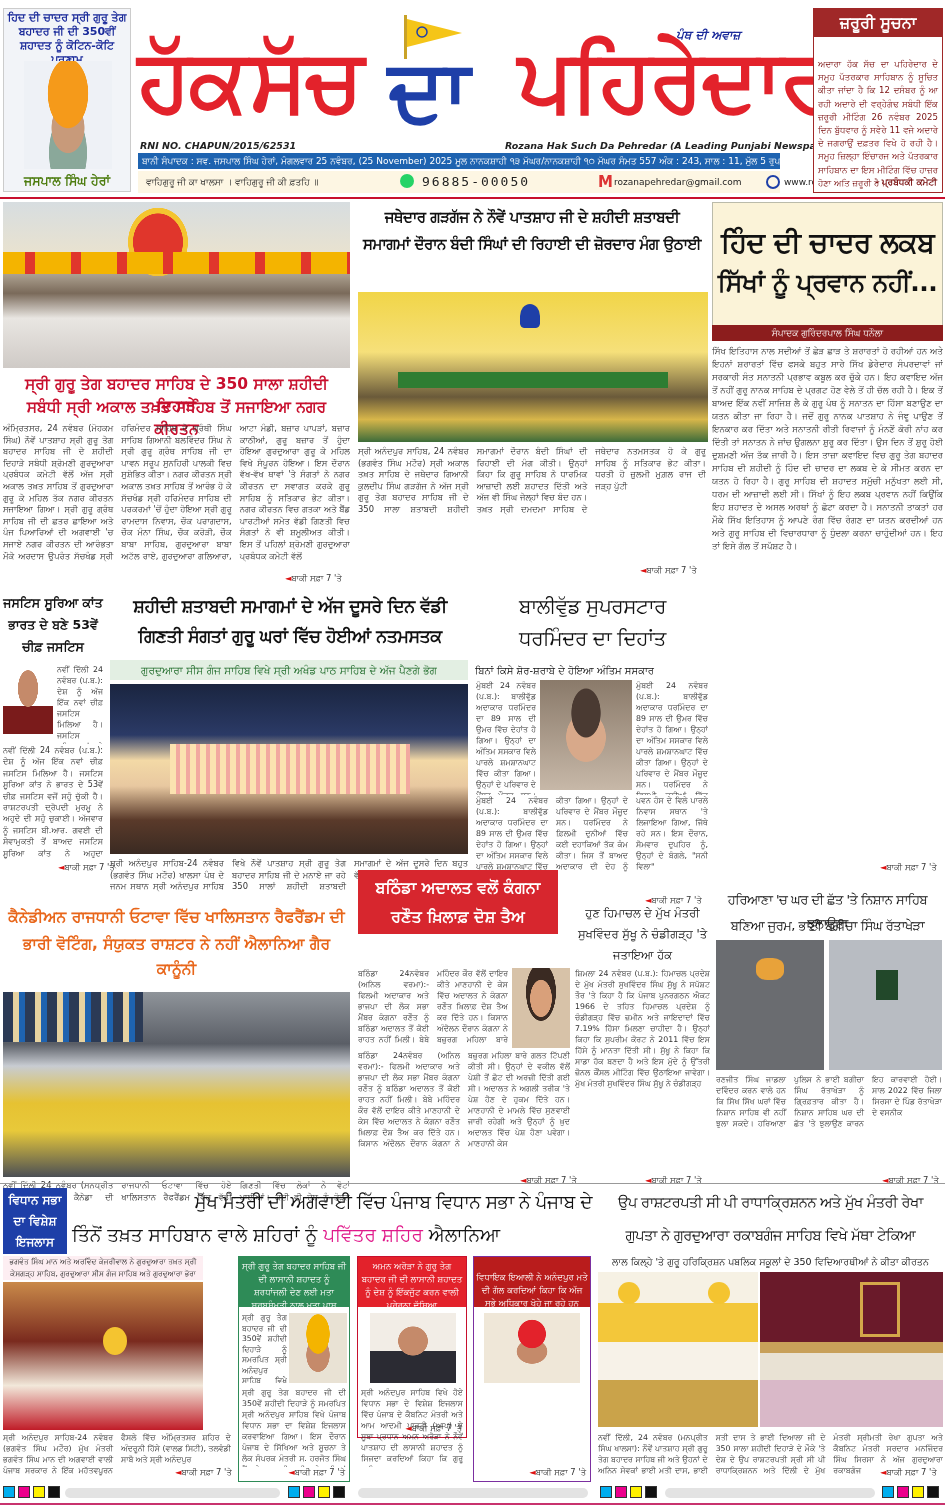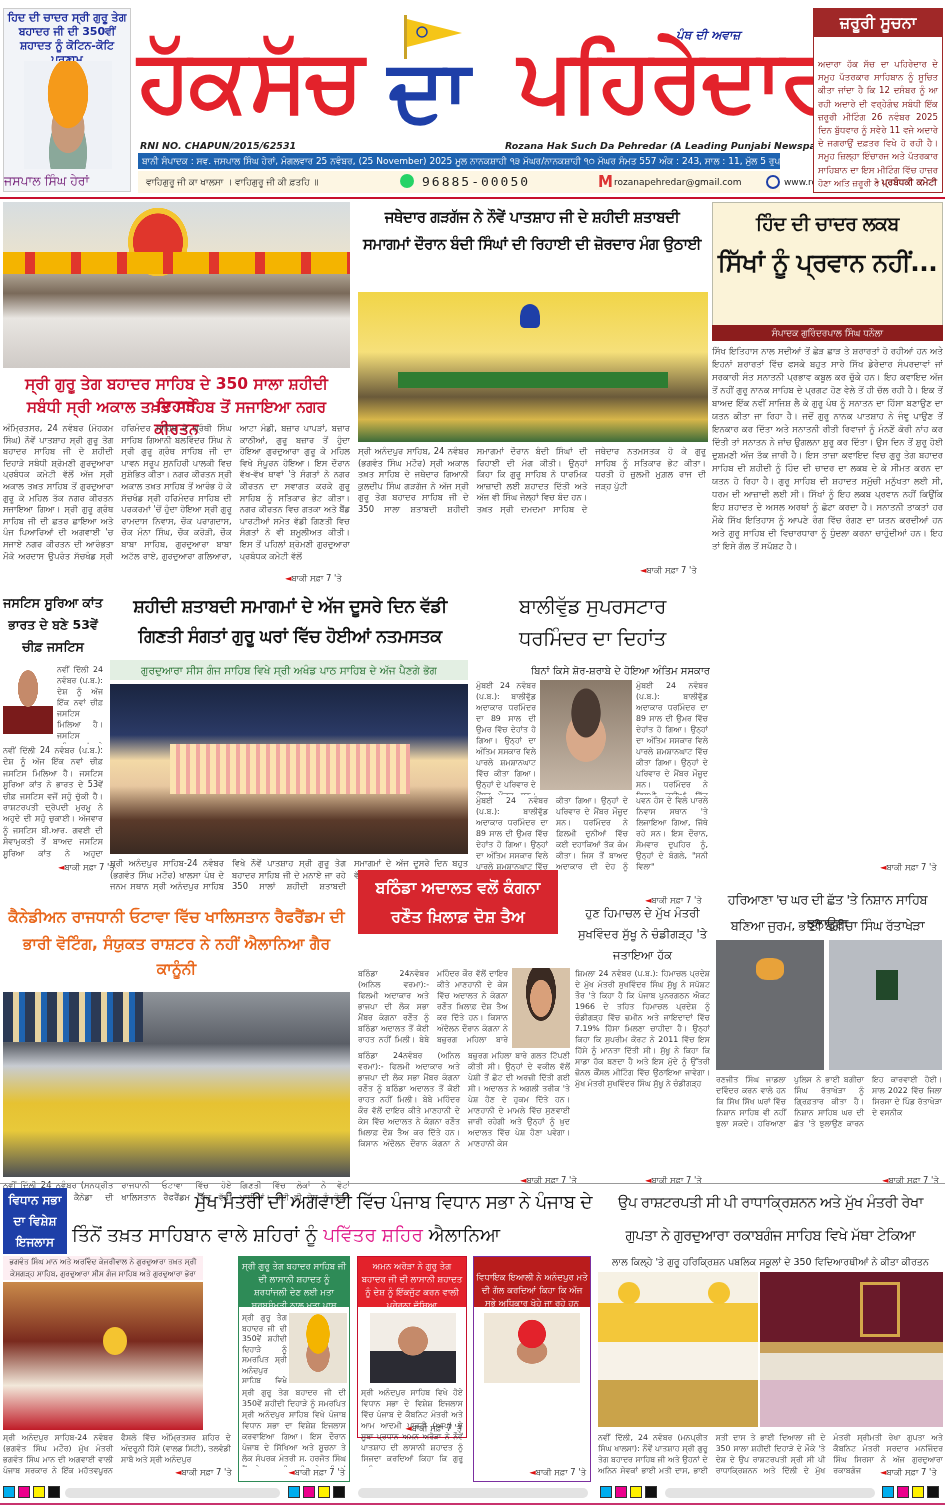--- a/index.html
+++ b/index.html
@@ -7,21 +7,21 @@
 .abs{position:absolute}
 .photo{position:absolute;overflow:hidden}
 .body-text{font-size:8.4px;line-height:11.6px;color:#333;text-align:justify;overflow:hidden;column-gap:8px}
 .more{color:#333;font-size:8.4px}
 .more::before{content:"\25C4 ";color:#d11}
 .hl-black{font-family:"DejaVu Sans",sans-serif;font-weight:bold;color:#111;text-align:center;letter-spacing:-0.5px}
 .hl-red{font-family:"DejaVu Sans",sans-serif;font-weight:bold;color:#c8102e;text-align:center}
 
 #promo{left:3px;top:8px;width:128px;height:184px;border:1px solid #ccc;background:#f2f4f8}
 #promo .t{font-size:11px;font-weight:bold;color:#1a2a9a;text-align:center;line-height:14px;padding-top:2px}
-#promo .n{position:absolute;bottom:2px;left:0;right:0;text-align:left;font-weight:normal;color:#701a75;font-size:12.5px}
+#promo .n{position:absolute;bottom:2px;left:0;right:0;text-align:center;font-weight:bold;color:#4d7c0f;font-size:12.5px}
 #logo{left:138px;top:25px;width:640px;height:115px}
 #logo .w{position:absolute;top:0;font-weight:bold;color:#e3222b;font-size:86px;line-height:110px;letter-spacing:-2px}
 #flag{position:absolute;left:128px;top:-12px;width:70px;height:45px}
 #tagline{left:676px;top:28px;font-size:12px;font-style:italic;font-weight:bold;color:#1a2a9a}
 #rni{left:140px;top:140px;font-size:9.5px;font-style:italic;font-weight:bold;color:#222}
 #eng{left:505px;top:140px;font-size:9.5px;font-style:italic;font-weight:bold;color:#222}
 #dateline{left:138px;top:153px;width:642px;height:16px;background:#1e63b0;color:#fff;font-size:9px;line-height:16px;padding-left:4px;white-space:nowrap;overflow:hidden}
 #contact{left:138px;top:171px;width:642px;height:22px;background:#fdf6e3;font-size:9px;line-height:22px}
 #notice{left:813px;top:8px;width:130px;height:185px;border:1px solid #a02828;background:#fff}
 #notice .h{background:#a02828;color:#fff;font-weight:bold;font-size:16px;text-align:center;height:28px;line-height:28px}
@@ -85,21 +85,21 @@
 <div class="abs hl-black" style="left:358px;top:205px;width:348px;font-size:15px;line-height:25px">ਜਥੇਦਾਰ ਗੜਗੱਜ ਨੇ ਨੌਵੇਂ ਪਾਤਸ਼ਾਹ ਜੀ ਦੇ ਸ਼ਹੀਦੀ ਸ਼ਤਾਬਦੀ</div>
 <div class="abs hl-black" style="left:358px;top:232px;width:348px;font-size:15px;line-height:25px">ਸਮਾਗਮਾਂ ਦੌਰਾਨ ਬੰਦੀ ਸਿੰਘਾਂ ਦੀ ਰਿਹਾਈ ਦੀ ਜ਼ੋਰਦਾਰ ਮੰਗ ਉਠਾਈ</div>
 <div class="photo" style="left:358px;top:292px;width:350px;height:150px;background:linear-gradient(180deg,#f1d548 0%,#f6e07a 40%,#6a5a3a 70%,#d7b64a 85%,#3d6c3a 100%)">
   <div class="abs" style="left:162px;top:12px;width:20px;height:24px;background:#1e3fa8;border-radius:50% 50% 20% 20%"></div>
   <div class="abs" style="left:40px;top:80px;width:270px;height:16px;background:#2e7d32"></div>
 </div>
 <div class="abs body-text" style="left:358px;top:446px;width:348px;height:118px;column-count:3">ਸ੍ਰੀ ਅਨੰਦਪੁਰ ਸਾਹਿਬ, 24 ਨਵੰਬਰ (ਭਗਵੰਤ ਸਿੰਘ ਮਟੌਰ) ਸ੍ਰੀ ਅਕਾਲ ਤਖ਼ਤ ਸਾਹਿਬ ਦੇ ਜਥੇਦਾਰ ਗਿਆਨੀ ਕੁਲਦੀਪ ਸਿੰਘ ਗੜਗੱਜ ਨੇ ਅੱਜ ਸ੍ਰੀ ਗੁਰੂ ਤੇਗ ਬਹਾਦਰ ਸਾਹਿਬ ਜੀ ਦੇ 350 ਸਾਲਾ ਸ਼ਤਾਬਦੀ ਸ਼ਹੀਦੀ ਸਮਾਗਮਾਂ ਦੌਰਾਨ ਬੰਦੀ ਸਿੰਘਾਂ ਦੀ ਰਿਹਾਈ ਦੀ ਮੰਗ ਕੀਤੀ। ਉਨ੍ਹਾਂ ਕਿਹਾ ਕਿ ਗੁਰੂ ਸਾਹਿਬ ਨੇ ਧਾਰਮਿਕ ਆਜ਼ਾਦੀ ਲਈ ਸ਼ਹਾਦਤ ਦਿੱਤੀ ਅਤੇ ਅੱਜ ਵੀ ਸਿੰਘ ਜੇਲ੍ਹਾਂ ਵਿਚ ਬੰਦ ਹਨ। ਤਖ਼ਤ ਸ੍ਰੀ ਦਮਦਮਾ ਸਾਹਿਬ ਦੇ ਜਥੇਦਾਰ ਨਤਮਸਤਕ ਹੋ ਕੇ ਗੁਰੂ ਸਾਹਿਬ ਨੂੰ ਸਤਿਕਾਰ ਭੇਟ ਕੀਤਾ। ਧਰਤੀ ਹੋ ਜ਼ੁਲਮੀ ਮੁਗ਼ਲ ਰਾਜ ਦੀ ਜੜ੍ਹ ਪੁੱਟੀ</div>
 <div class="abs more" style="left:640px;top:565px">ਬਾਕੀ ਸਫ਼ਾ 7 'ਤੇ</div>
 
 <div class="abs" style="left:712px;top:202px;width:231px;height:125px;background:#fbf3d8;border:1px solid #bba">
-  <div class="hl-black" style="font-size:19px;line-height:40px;margin-top:0">ਹਿੰਦ ਦੀ ਚਾਦਰ ਲਕਬ</div>
+  <div class="hl-black" style="font-size:28px;line-height:40px;margin-top:20px">ਹਿੰਦ ਦੀ ਚਾਦਰ ਲਕਬ</div>
   <div class="hl-black" style="font-size:25px;line-height:40px">ਸਿੱਖਾਂ ਨੂੰ ਪ੍ਰਵਾਨ ਨਹੀਂ...</div>
 </div>
 <div class="abs" style="left:712px;top:325px;width:231px;height:16px;background:#8c1d1d;color:#fff;font-size:9px;text-align:center;line-height:16px">ਸੰਪਾਦਕ ਗੁਰਿੰਦਰਪਾਲ ਸਿੰਘ ਧਨੌਲਾ</div>
 <div class="abs body-text" style="left:712px;top:345px;width:231px;height:518px;line-height:13px;font-size:8.6px">ਸਿੱਖ ਇਤਿਹਾਸ ਨਾਲ ਸਦੀਆਂ ਤੋਂ ਛੇੜ ਛਾੜ ਤੇ ਸ਼ਰਾਰਤਾਂ ਹੋ ਰਹੀਆਂ ਹਨ ਅਤੇ ਇਹਨਾਂ ਸ਼ਰਾਰਤਾਂ ਵਿੱਚ ਫਸਕੇ ਬਹੁਤ ਸਾਰੇ ਸਿੱਖ ਡੇਰੇਦਾਰ ਸੰਪਰਦਾਵਾਂ ਜਾਂ ਸਰਕਾਰੀ ਸੰਤ ਸਨਾਤਨੀ ਪ੍ਰਭਾਵ ਕਬੂਲ ਕਰ ਚੁੱਕੇ ਹਨ। ਇਹ ਕਵਾਇਦ ਅੱਜ ਤੋਂ ਨਹੀਂ ਗੁਰੂ ਨਾਨਕ ਸਾਹਿਬ ਦੇ ਪ੍ਰਗਟ ਹੋਣ ਵੇਲੇ ਤੋਂ ਹੀ ਚੱਲ ਰਹੀ ਹੈ। ਇਕ ਤੋਂ ਬਾਅਦ ਇੱਕ ਨਵੀਂ ਸਾਜਿਸ਼ ਲੈ ਕੇ ਗੁਰੂ ਪੰਥ ਨੂੰ ਸਨਾਤਨ ਦਾ ਹਿੱਸਾ ਬਣਾਉਣ ਦਾ ਯਤਨ ਕੀਤਾ ਜਾ ਰਿਹਾ ਹੈ। ਜਦੋਂ ਗੁਰੂ ਨਾਨਕ ਪਾਤਸ਼ਾਹ ਨੇ ਜੰਞੂ ਪਾਉਣ ਤੋਂ ਇਨਕਾਰ ਕਰ ਦਿੱਤਾ ਅਤੇ ਸਨਾਤਨੀ ਰੀਤੀ ਰਿਵਾਜਾਂ ਨੂੰ ਮੰਨਣੋਂ ਕੋਰੀ ਨਾਂਹ ਕਰ ਦਿੱਤੀ ਤਾਂ ਸਨਾਤਨ ਨੇ ਜਾਂਚ ਉਗਲਨਾ ਸ਼ੁਰੂ ਕਰ ਦਿੱਤਾ। ਉਸ ਦਿਨ ਤੋਂ ਸ਼ੁਰੂ ਹੋਈ ਦੁਸ਼ਮਣੀ ਅੱਜ ਤੱਕ ਜਾਰੀ ਹੈ। ਇਸ ਤਾਜ਼ਾ ਕਵਾਇਦ ਵਿਚ ਗੁਰੂ ਤੇਗ ਬਹਾਦਰ ਸਾਹਿਬ ਦੀ ਸ਼ਹੀਦੀ ਨੂੰ ਹਿੰਦ ਦੀ ਚਾਦਰ ਦਾ ਲਕਬ ਦੇ ਕੇ ਸੀਮਤ ਕਰਨ ਦਾ ਯਤਨ ਹੋ ਰਿਹਾ ਹੈ। ਗੁਰੂ ਸਾਹਿਬ ਦੀ ਸ਼ਹਾਦਤ ਸਮੁੱਚੀ ਮਨੁੱਖਤਾ ਲਈ ਸੀ, ਧਰਮ ਦੀ ਆਜ਼ਾਦੀ ਲਈ ਸੀ। ਸਿੱਖਾਂ ਨੂੰ ਇਹ ਲਕਬ ਪ੍ਰਵਾਨ ਨਹੀਂ ਕਿਉਂਕਿ ਇਹ ਸ਼ਹਾਦਤ ਦੇ ਅਸਲ ਅਰਥਾਂ ਨੂੰ ਛੋਟਾ ਕਰਦਾ ਹੈ। ਸਨਾਤਨੀ ਤਾਕਤਾਂ ਹਰ ਮੌਕੇ ਸਿੱਖ ਇਤਿਹਾਸ ਨੂੰ ਆਪਣੇ ਰੰਗ ਵਿੱਚ ਰੰਗਣ ਦਾ ਯਤਨ ਕਰਦੀਆਂ ਹਨ ਅਤੇ ਗੁਰੂ ਸਾਹਿਬ ਦੀ ਵਿਚਾਰਧਾਰਾ ਨੂੰ ਧੁੰਦਲਾ ਕਰਨਾ ਚਾਹੁੰਦੀਆਂ ਹਨ। ਇਹ ਤਾਂ ਇਸੇ ਗੱਲ ਤੋਂ ਸਪੱਸ਼ਟ ਹੈ।</div>
 <div class="abs more" style="left:880px;top:862px">ਬਾਕੀ ਸਫ਼ਾ 7 'ਤੇ</div>
 
 <div class="abs" style="left:3px;top:592px;width:100px;font-weight:bold;font-size:12.5px;line-height:22px;text-align:center;color:#111">ਜਸਟਿਸ ਸੂਰਿਆ ਕਾਂਤ ਭਾਰਤ ਦੇ ਬਣੇ 53ਵੇਂ ਚੀਫ਼ ਜਸਟਿਸ</div>
 <div class="photo" style="left:3px;top:664px;width:50px;height:70px;background:radial-gradient(ellipse at 50% 35%,#c58a6a 0 28%,transparent 29%),linear-gradient(180deg,#fff 0 60%,#7a1b1b 60%)"></div>
 <div class="abs body-text" style="left:57px;top:664px;width:46px;height:80px;font-size:7.8px;line-height:11px">ਨਵੀਂ ਦਿੱਲੀ 24 ਨਵੰਬਰ (ਪ.ਬ.): ਦੇਸ਼ ਨੂੰ ਅੱਜ ਇੱਕ ਨਵਾਂ ਚੀਫ਼ ਜਸਟਿਸ ਮਿਲਿਆ ਹੈ। ਜਸਟਿਸ ਸੂਰਿਆ ਕਾਂਤ ਨੇ ਭਾਰਤ ਦੇ 53ਵੇਂ ਚੀਫ਼ ਜਸਟਿਸ ਵਜੋਂ ਸਹੁੰ ਚੁੱਕੀ ਹੈ। ਰਾਸ਼ਟਰਪਤੀ ਦ੍ਰੋਪਦੀ ਮੁਰਮੂ ਨੇ ਅਹੁਦੇ ਦੀ ਸਹੁੰ ਚੁਕਾਈ। ਅੱਜਵਾਰ ਨੂੰ ਜਸਟਿਸ ਬੀ.ਆਰ. ਗਵਈ ਦੀ ਸੇਵਾਮੁਕਤੀ ਤੋਂ ਬਾਅਦ ਜਸਟਿਸ ਸੂਰਿਆ ਕਾਂਤ ਨੇ ਅਹੁਦਾ ਸੰਭਾਲਿਆ। ਉਨ੍ਹਾਂ ਦਾ ਕਾਰਜਕਾਲ ਕਾਫ਼ੀ ਅਹਿਮ ਰਹੇਗਾ। ਕਾਂਤ ਕਈ ਮਹੱਤਵਪੂਰਨ ਸੰਵਿਧਾਨਕ ਫੈਸਲਿਆਂ ਵਿੱਚ ਸ਼ਾਮਲ ਸਨ, ਜ਼ਿਲ੍ਹਾ ਵਿੱਚ</div>
 <div class="abs body-text" style="left:3px;top:745px;width:100px;height:115px;font-size:8px;line-height:11.4px">ਨਵੀਂ ਦਿੱਲੀ 24 ਨਵੰਬਰ (ਪ.ਬ.): ਦੇਸ਼ ਨੂੰ ਅੱਜ ਇੱਕ ਨਵਾਂ ਚੀਫ਼ ਜਸਟਿਸ ਮਿਲਿਆ ਹੈ। ਜਸਟਿਸ ਸੂਰਿਆ ਕਾਂਤ ਨੇ ਭਾਰਤ ਦੇ 53ਵੇਂ ਚੀਫ਼ ਜਸਟਿਸ ਵਜੋਂ ਸਹੁੰ ਚੁੱਕੀ ਹੈ। ਰਾਸ਼ਟਰਪਤੀ ਦ੍ਰੋਪਦੀ ਮੁਰਮੂ ਨੇ ਅਹੁਦੇ ਦੀ ਸਹੁੰ ਚੁਕਾਈ। ਅੱਜਵਾਰ ਨੂੰ ਜਸਟਿਸ ਬੀ.ਆਰ. ਗਵਈ ਦੀ ਸੇਵਾਮੁਕਤੀ ਤੋਂ ਬਾਅਦ ਜਸਟਿਸ ਸੂਰਿਆ ਕਾਂਤ ਨੇ ਅਹੁਦਾ ਸੰਭਾਲਿਆ। ਉਨ੍ਹਾਂ ਦਾ ਕਾਰਜਕਾਲ ਕਾਫ਼ੀ ਅਹਿਮ ਰਹੇਗਾ। ਕਾਂਤ ਕਈ ਮਹੱਤਵਪੂਰਨ ਸੰਵਿਧਾਨਕ ਫੈਸਲਿਆਂ ਵਿੱਚ ਸ਼ਾਮਲ ਸਨ, ਜ਼ਿਲ੍ਹਾ ਵਿੱਚ</div>
@@ -109,21 +109,21 @@
 <div class="abs hl-black" style="left:105px;top:622px;width:370px;font-size:17.5px;line-height:29px">ਗਿਣਤੀ ਸੰਗਤਾਂ ਗੁਰੂ ਘਰਾਂ ਵਿੱਚ ਹੋਈਆਂ ਨਤਮਸਤਕ</div>
 <div class="abs" style="left:110px;top:660px;width:358px;height:20px;background:#e3efe3;color:#1f6b2a;font-size:10.5px;line-height:20px;text-align:center;white-space:nowrap;overflow:hidden">ਗੁਰਦੁਆਰਾ ਸੀਸ ਗੰਜ ਸਾਹਿਬ ਵਿਖੇ ਸ੍ਰੀ ਅਖੰਡ ਪਾਠ ਸਾਹਿਬ ਦੇ ਅੱਜ ਪੈਣਗੇ ਭੋਗ</div>
 <div class="photo" style="left:110px;top:684px;width:358px;height:170px;background:linear-gradient(180deg,#1a2540 0%,#2b3a66 30%,#f3d9a6 45%,#e8c8a0 60%,#5a3a2a 80%,#3a2a22 100%)">
   <div class="abs" style="left:60px;top:60px;width:240px;height:50px;background:repeating-linear-gradient(90deg,#fbe2b0 0 6px,#f2a8a0 6px 10px)"></div>
 </div>
 <div class="abs body-text" style="left:110px;top:858px;width:358px;height:37px;column-count:3">ਸ੍ਰੀ ਅਨੰਦਪੁਰ ਸਾਹਿਬ-24 ਨਵੰਬਰ (ਭਗਵੰਤ ਸਿੰਘ ਮਟੌਰ) ਖਾਲਸਾ ਪੰਥ ਦੇ ਜਨਮ ਸਥਾਨ ਸ੍ਰੀ ਅਨੰਦਪੁਰ ਸਾਹਿਬ ਵਿਖੇ ਨੌਵੇਂ ਪਾਤਸ਼ਾਹ ਸ੍ਰੀ ਗੁਰੂ ਤੇਗ ਬਹਾਦਰ ਸਾਹਿਬ ਜੀ ਦੇ ਮਨਾਏ ਜਾ ਰਹੇ 350 ਸਾਲਾਂ ਸ਼ਹੀਦੀ ਸ਼ਤਾਬਦੀ ਸਮਾਗਮਾਂ ਦੇ ਅੱਜ ਦੂਸਰੇ ਦਿਨ ਬਹੁਤ ਵੱਡੀ ਗਿਣਤੀ ਵਿੱਚ ਦੇਸ਼ ਵਿਦੇਸ਼ ਦੀਆਂ</div>
 <div class="abs more" style="left:405px;top:895px">ਬਾਕੀ ਸਫ਼ਾ 7 'ਤੇ</div>
 
 <div class="abs hl-black" style="left:475px;top:590px;width:235px;font-size:20px;line-height:32px;font-weight:normal">ਬਾਲੀਵੁੱਡ ਸੁਪਰਸਟਾਰ</div>
 <div class="abs hl-black" style="left:475px;top:622px;width:235px;font-size:20px;line-height:32px;font-weight:normal">ਧਰਮਿੰਦਰ ਦਾ ਦਿਹਾਂਤ</div>
-<div class="abs" style="left:475px;top:664px;width:235px;font-size:10px;line-height:14px;text-align:right;color:#111;white-space:nowrap;overflow:hidden">ਬਿਨਾਂ ਕਿਸੇ ਸ਼ੋਰ-ਸ਼ਰਾਬੇ ਦੇ ਹੋਇਆ ਅੰਤਿਮ ਸਸਕਾਰ</div>
+<div class="abs" style="left:475px;top:664px;width:235px;font-size:10px;line-height:14px;text-align:left;color:#111;white-space:nowrap;overflow:hidden">ਬਿਨਾਂ ਕਿਸੇ ਸ਼ੋਰ-ਸ਼ਰਾਬੇ ਦੇ ਹੋਇਆ ਅੰਤਿਮ ਸਸਕਾਰ</div>
 <div class="photo" style="left:540px;top:680px;width:92px;height:110px;background:radial-gradient(ellipse at 50% 30%,#4a3a32 0 22%,transparent 23%),radial-gradient(ellipse at 50% 52%,#d8a98a 0 30%,transparent 31%),linear-gradient(180deg,#8a7a6a,#c7b8a8)"></div>
 <div class="abs body-text" style="left:476px;top:680px;width:60px;height:115px;font-size:7.8px;line-height:11px">ਮੁੰਬਈ 24 ਨਵੰਬਰ (ਪ.ਬ.): ਬਾਲੀਵੁੱਡ ਅਦਾਕਾਰ ਧਰਮਿੰਦਰ ਦਾ 89 ਸਾਲ ਦੀ ਉਮਰ ਵਿੱਚ ਦੇਹਾਂਤ ਹੋ ਗਿਆ। ਉਨ੍ਹਾਂ ਦਾ ਅੰਤਿਮ ਸਸਕਾਰ ਵਿਲੇ ਪਾਰਲੇ ਸ਼ਮਸ਼ਾਨਘਾਟ ਵਿੱਚ ਕੀਤਾ ਗਿਆ। ਉਨ੍ਹਾਂ ਦੇ ਪਰਿਵਾਰ ਦੇ ਮੈਂਬਰ ਮੌਜੂਦ ਸਨ। ਧਰਮਿੰਦਰ ਨੇ ਫ਼ਿਲਮੀ ਦੁਨੀਆਂ ਵਿੱਚ ਕਈ ਦਹਾਕਿਆਂ ਤੱਕ ਕੰਮ ਕੀਤਾ। ਜਿਸ ਤੋਂ ਬਾਅਦ ਅਦਾਕਾਰ ਦੀ ਦੇਹ ਨੂੰ ਪਵਨ ਹੰਸ ਦੇ ਵਿਲੇ ਪਾਰਲੇ ਨਿਵਾਸ ਸਥਾਨ 'ਤੇ ਲਿਜਾਇਆ ਗਿਆ, ਜਿੱਥੇ ਰਹੇ ਸਨ। ਇਸ ਦੌਰਾਨ, ਸੋਮਵਾਰ ਦੁਪਹਿਰ ਨੂੰ, ਉਨ੍ਹਾਂ ਦੇ ਬੰਗਲੇ, "ਸਨੀ ਵਿਲਾ"</div>
 <div class="abs body-text" style="left:636px;top:680px;width:72px;height:115px;font-size:7.8px;line-height:11px">ਮੁੰਬਈ 24 ਨਵੰਬਰ (ਪ.ਬ.): ਬਾਲੀਵੁੱਡ ਅਦਾਕਾਰ ਧਰਮਿੰਦਰ ਦਾ 89 ਸਾਲ ਦੀ ਉਮਰ ਵਿੱਚ ਦੇਹਾਂਤ ਹੋ ਗਿਆ। ਉਨ੍ਹਾਂ ਦਾ ਅੰਤਿਮ ਸਸਕਾਰ ਵਿਲੇ ਪਾਰਲੇ ਸ਼ਮਸ਼ਾਨਘਾਟ ਵਿੱਚ ਕੀਤਾ ਗਿਆ। ਉਨ੍ਹਾਂ ਦੇ ਪਰਿਵਾਰ ਦੇ ਮੈਂਬਰ ਮੌਜੂਦ ਸਨ। ਧਰਮਿੰਦਰ ਨੇ ਫ਼ਿਲਮੀ ਦੁਨੀਆਂ ਵਿੱਚ ਕਈ ਦਹਾਕਿਆਂ ਤੱਕ ਕੰਮ ਕੀਤਾ। ਜਿਸ ਤੋਂ ਬਾਅਦ ਅਦਾਕਾਰ ਦੀ ਦੇਹ ਨੂੰ ਪਵਨ ਹੰਸ ਦੇ ਵਿਲੇ ਪਾਰਲੇ ਨਿਵਾਸ ਸਥਾਨ 'ਤੇ ਲਿਜਾਇਆ ਗਿਆ, ਜਿੱਥੇ ਰਹੇ ਸਨ। ਇਸ ਦੌਰਾਨ, ਸੋਮਵਾਰ ਦੁਪਹਿਰ ਨੂੰ, ਉਨ੍ਹਾਂ ਦੇ ਬੰਗਲੇ, "ਸਨੀ ਵਿਲਾ"</div>
 <div class="abs body-text" style="left:476px;top:795px;width:232px;height:100px;column-count:3;font-size:7.8px;line-height:11px">ਮੁੰਬਈ 24 ਨਵੰਬਰ (ਪ.ਬ.): ਬਾਲੀਵੁੱਡ ਅਦਾਕਾਰ ਧਰਮਿੰਦਰ ਦਾ 89 ਸਾਲ ਦੀ ਉਮਰ ਵਿੱਚ ਦੇਹਾਂਤ ਹੋ ਗਿਆ। ਉਨ੍ਹਾਂ ਦਾ ਅੰਤਿਮ ਸਸਕਾਰ ਵਿਲੇ ਪਾਰਲੇ ਸ਼ਮਸ਼ਾਨਘਾਟ ਵਿੱਚ ਕੀਤਾ ਗਿਆ। ਉਨ੍ਹਾਂ ਦੇ ਪਰਿਵਾਰ ਦੇ ਮੈਂਬਰ ਮੌਜੂਦ ਸਨ। ਧਰਮਿੰਦਰ ਨੇ ਫ਼ਿਲਮੀ ਦੁਨੀਆਂ ਵਿੱਚ ਕਈ ਦਹਾਕਿਆਂ ਤੱਕ ਕੰਮ ਕੀਤਾ। ਜਿਸ ਤੋਂ ਬਾਅਦ ਅਦਾਕਾਰ ਦੀ ਦੇਹ ਨੂੰ ਪਵਨ ਹੰਸ ਦੇ ਵਿਲੇ ਪਾਰਲੇ ਨਿਵਾਸ ਸਥਾਨ 'ਤੇ ਲਿਜਾਇਆ ਗਿਆ, ਜਿੱਥੇ ਰਹੇ ਸਨ। ਇਸ ਦੌਰਾਨ, ਸੋਮਵਾਰ ਦੁਪਹਿਰ ਨੂੰ, ਉਨ੍ਹਾਂ ਦੇ ਬੰਗਲੇ, "ਸਨੀ ਵਿਲਾ"</div>
 <div class="abs more" style="left:645px;top:895px">ਬਾਕੀ ਸਫ਼ਾ 7 'ਤੇ</div>
 
 <div class="abs" style="left:3px;top:905px;width:347px;font-weight:bold;color:#e8661a;font-size:15.5px;line-height:25px;text-align:center">ਕੈਨੇਡੀਅਨ ਰਾਜਧਾਨੀ ਓਟਾਵਾ ਵਿੱਚ ਖਾਲਿਸਤਾਨ ਰੈਫਰੈਂਡਮ ਦੀ</div>
 <div class="abs" style="left:3px;top:932px;width:347px;font-weight:bold;color:#e8661a;font-size:15.5px;line-height:25px;text-align:center">ਭਾਰੀ ਵੋਟਿੰਗ, ਸੰਯੁਕਤ ਰਾਸ਼ਟਰ ਨੇ ਨਹੀਂ ਐਲਾਨਿਆ ਗੈਰ ਕਾਨੂੰਨੀ</div>
 <div class="photo" style="left:3px;top:992px;width:347px;height:185px;background:linear-gradient(180deg,#8f949a 0%,#5a5e66 28%,#c8ccd2 40%,#e6c232 60%,#e8c93a 75%,#4b4f55 100%)">
   <div class="abs" style="left:0;top:0;width:140px;height:50px;background:repeating-linear-gradient(90deg,#2b3a55 0 10px,#e6d2a0 10px 16px,#1e63b0 16px 22px)"></div>

